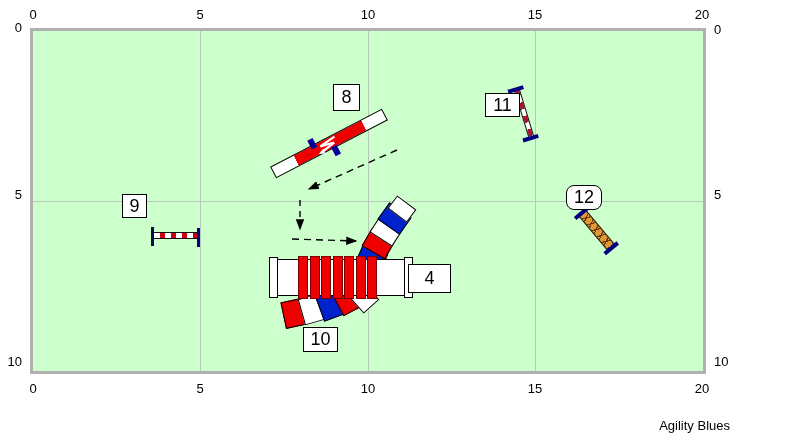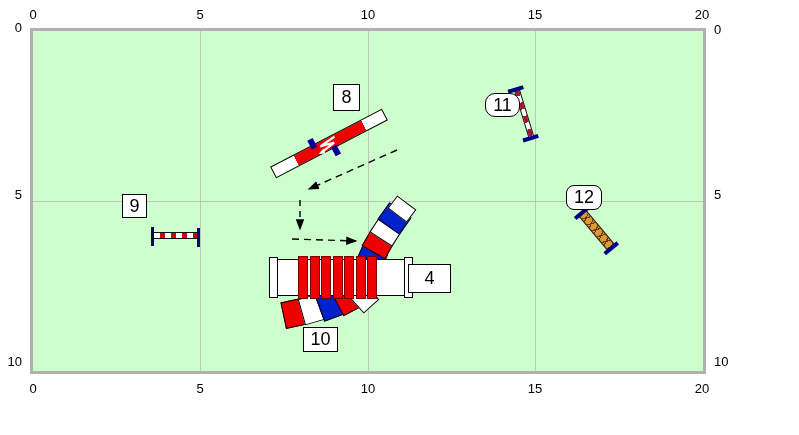--- a/index.html
+++ b/index.html
@@ -122,18 +122,19 @@
     <div class="t13part" style="left:52px;top:-1px;width:10px;height:43px;background:#ee0000;border:1px solid #7a0000;"></div>
     <div class="t13part" style="left:64px;top:-1px;width:10px;height:43px;background:#ee0000;border:1px solid #7a0000;"></div>
     <div class="t13part" style="left:75px;top:-1px;width:10px;height:43px;background:#ee0000;border:1px solid #7a0000;"></div>
     <div class="t13part" style="left:87px;top:-1px;width:10px;height:43px;background:#ee0000;border:1px solid #7a0000;"></div>
     <div class="t13part" style="left:98px;top:-1px;width:10px;height:43px;background:#ee0000;border:1px solid #7a0000;"></div>
   </div>
 
   <div class="obstacle-label" style="left:333px;top:84px;width:27px;height:27px;">8</div>
   <div class="obstacle-label" style="left:122px;top:194px;width:25px;height:24px;">9</div>
   <div class="obstacle-label" style="left:303px;top:327px;width:35px;height:25px;">10</div>
-  <div class="obstacle-label" style="left:485px;top:93px;width:35px;height:24px;border-radius:10px;">11</div>
+  <div class="obstacle-label" style="left:485px;top:93px;width:35px;height:24px;">11</div>
   <div class="obstacle-label" style="left:566px;top:185px;width:36px;height:25px;border-radius:8px;">12</div>
   <div class="obstacle-label" style="left:408px;top:264px;width:43px;height:29px;">4</div>
 
+  <div class="footer-text">Agility Blues</div>
 
 </div>
 
 </body></html>

